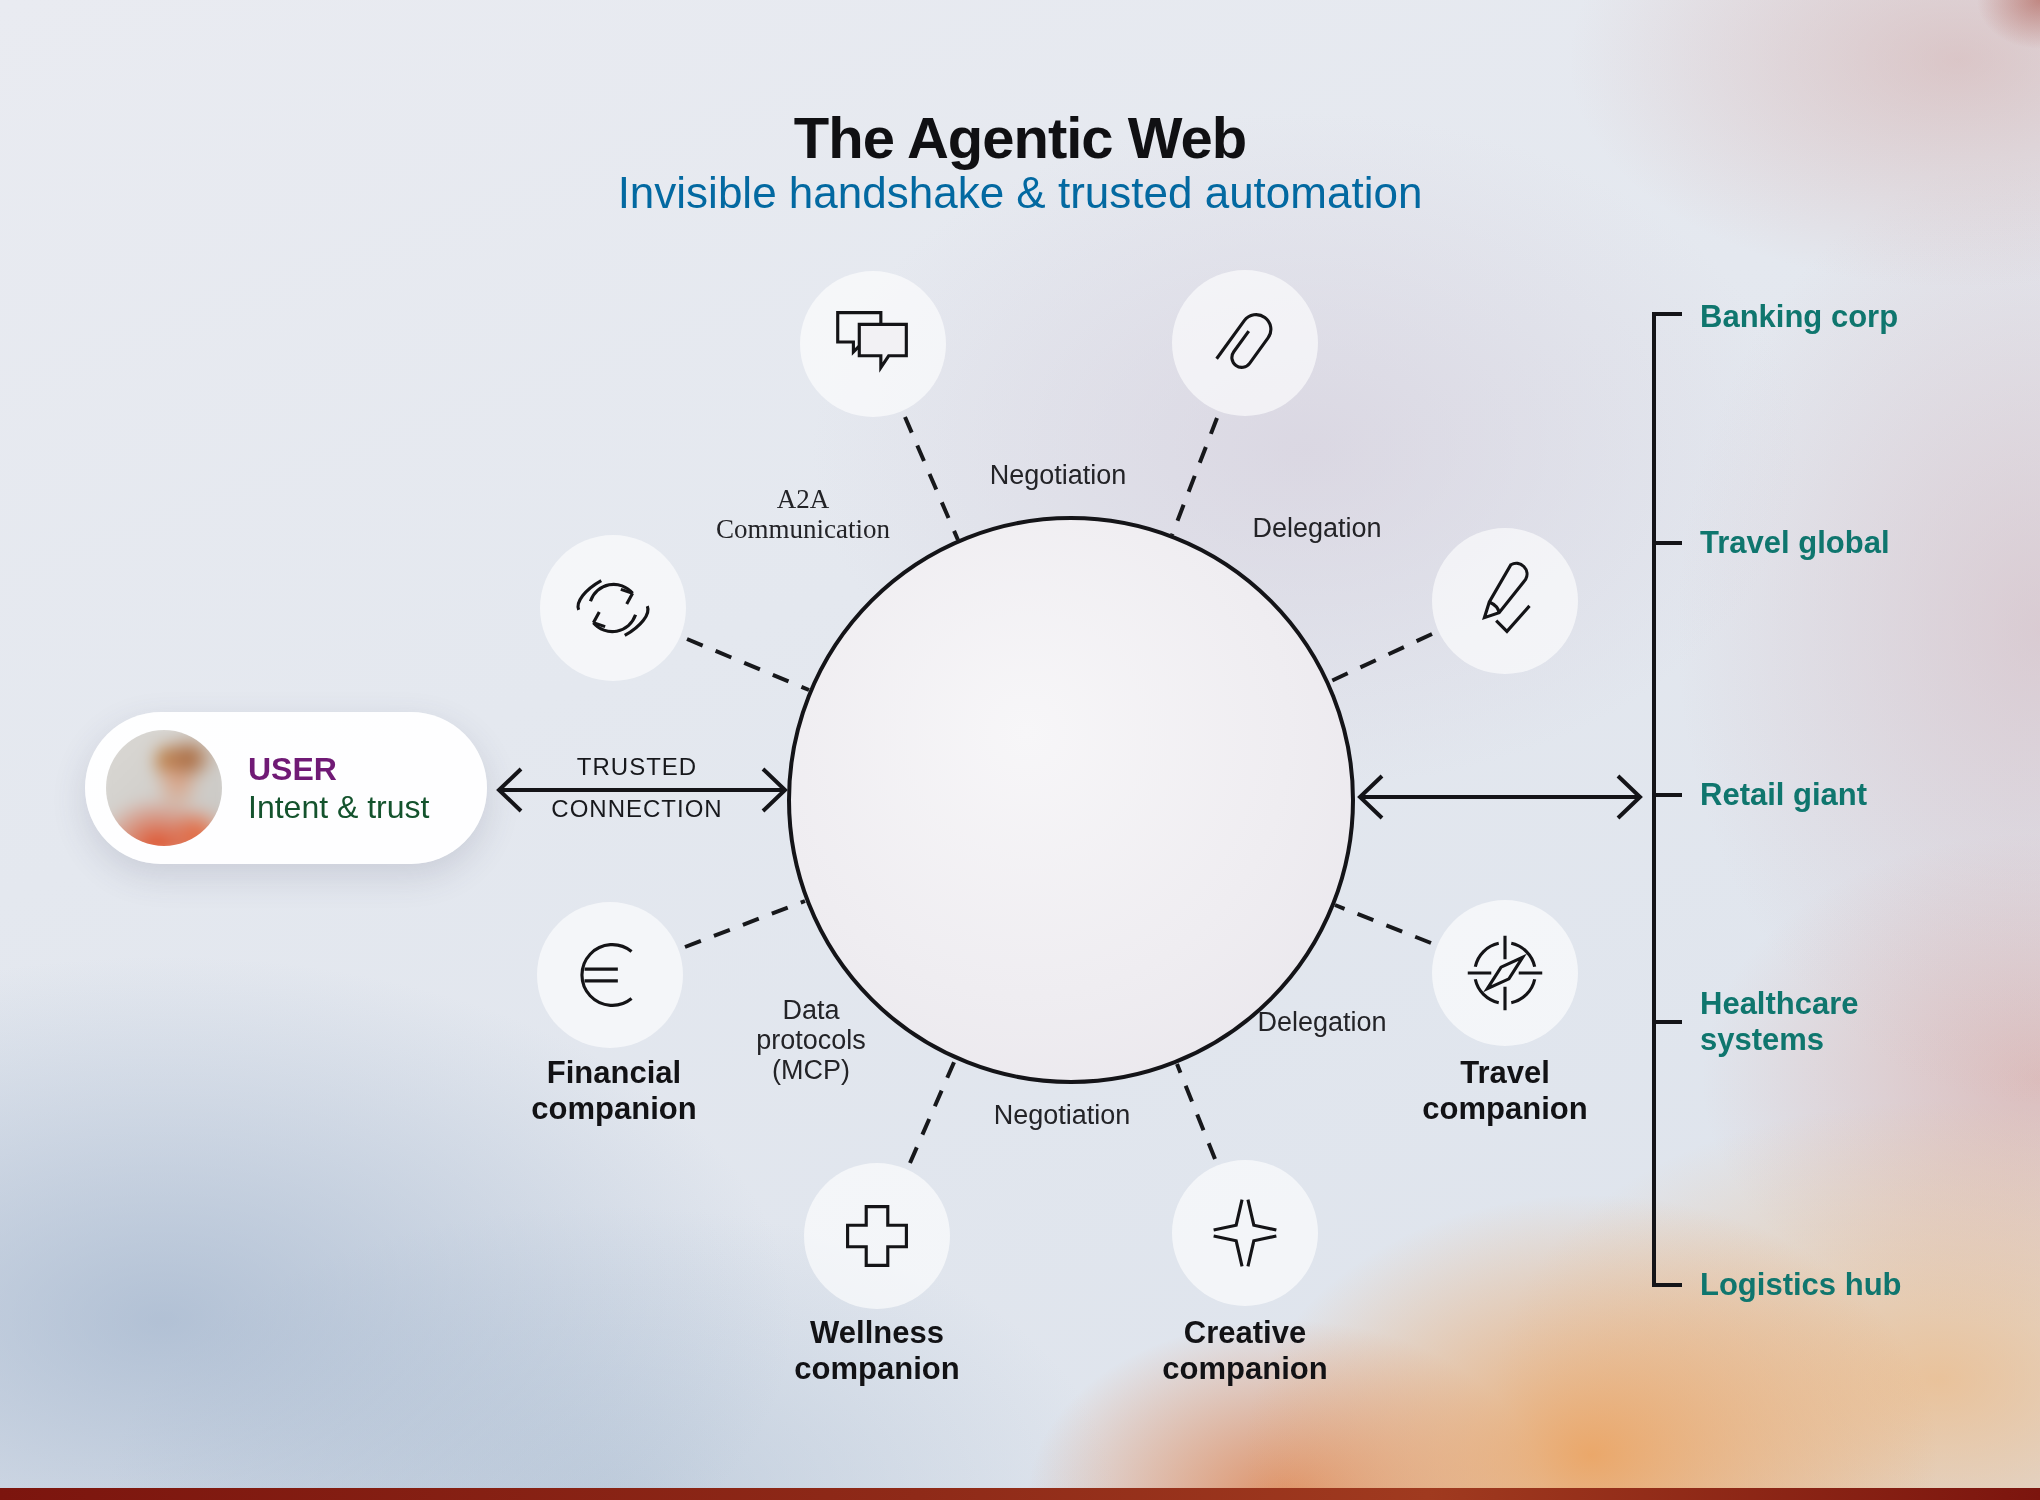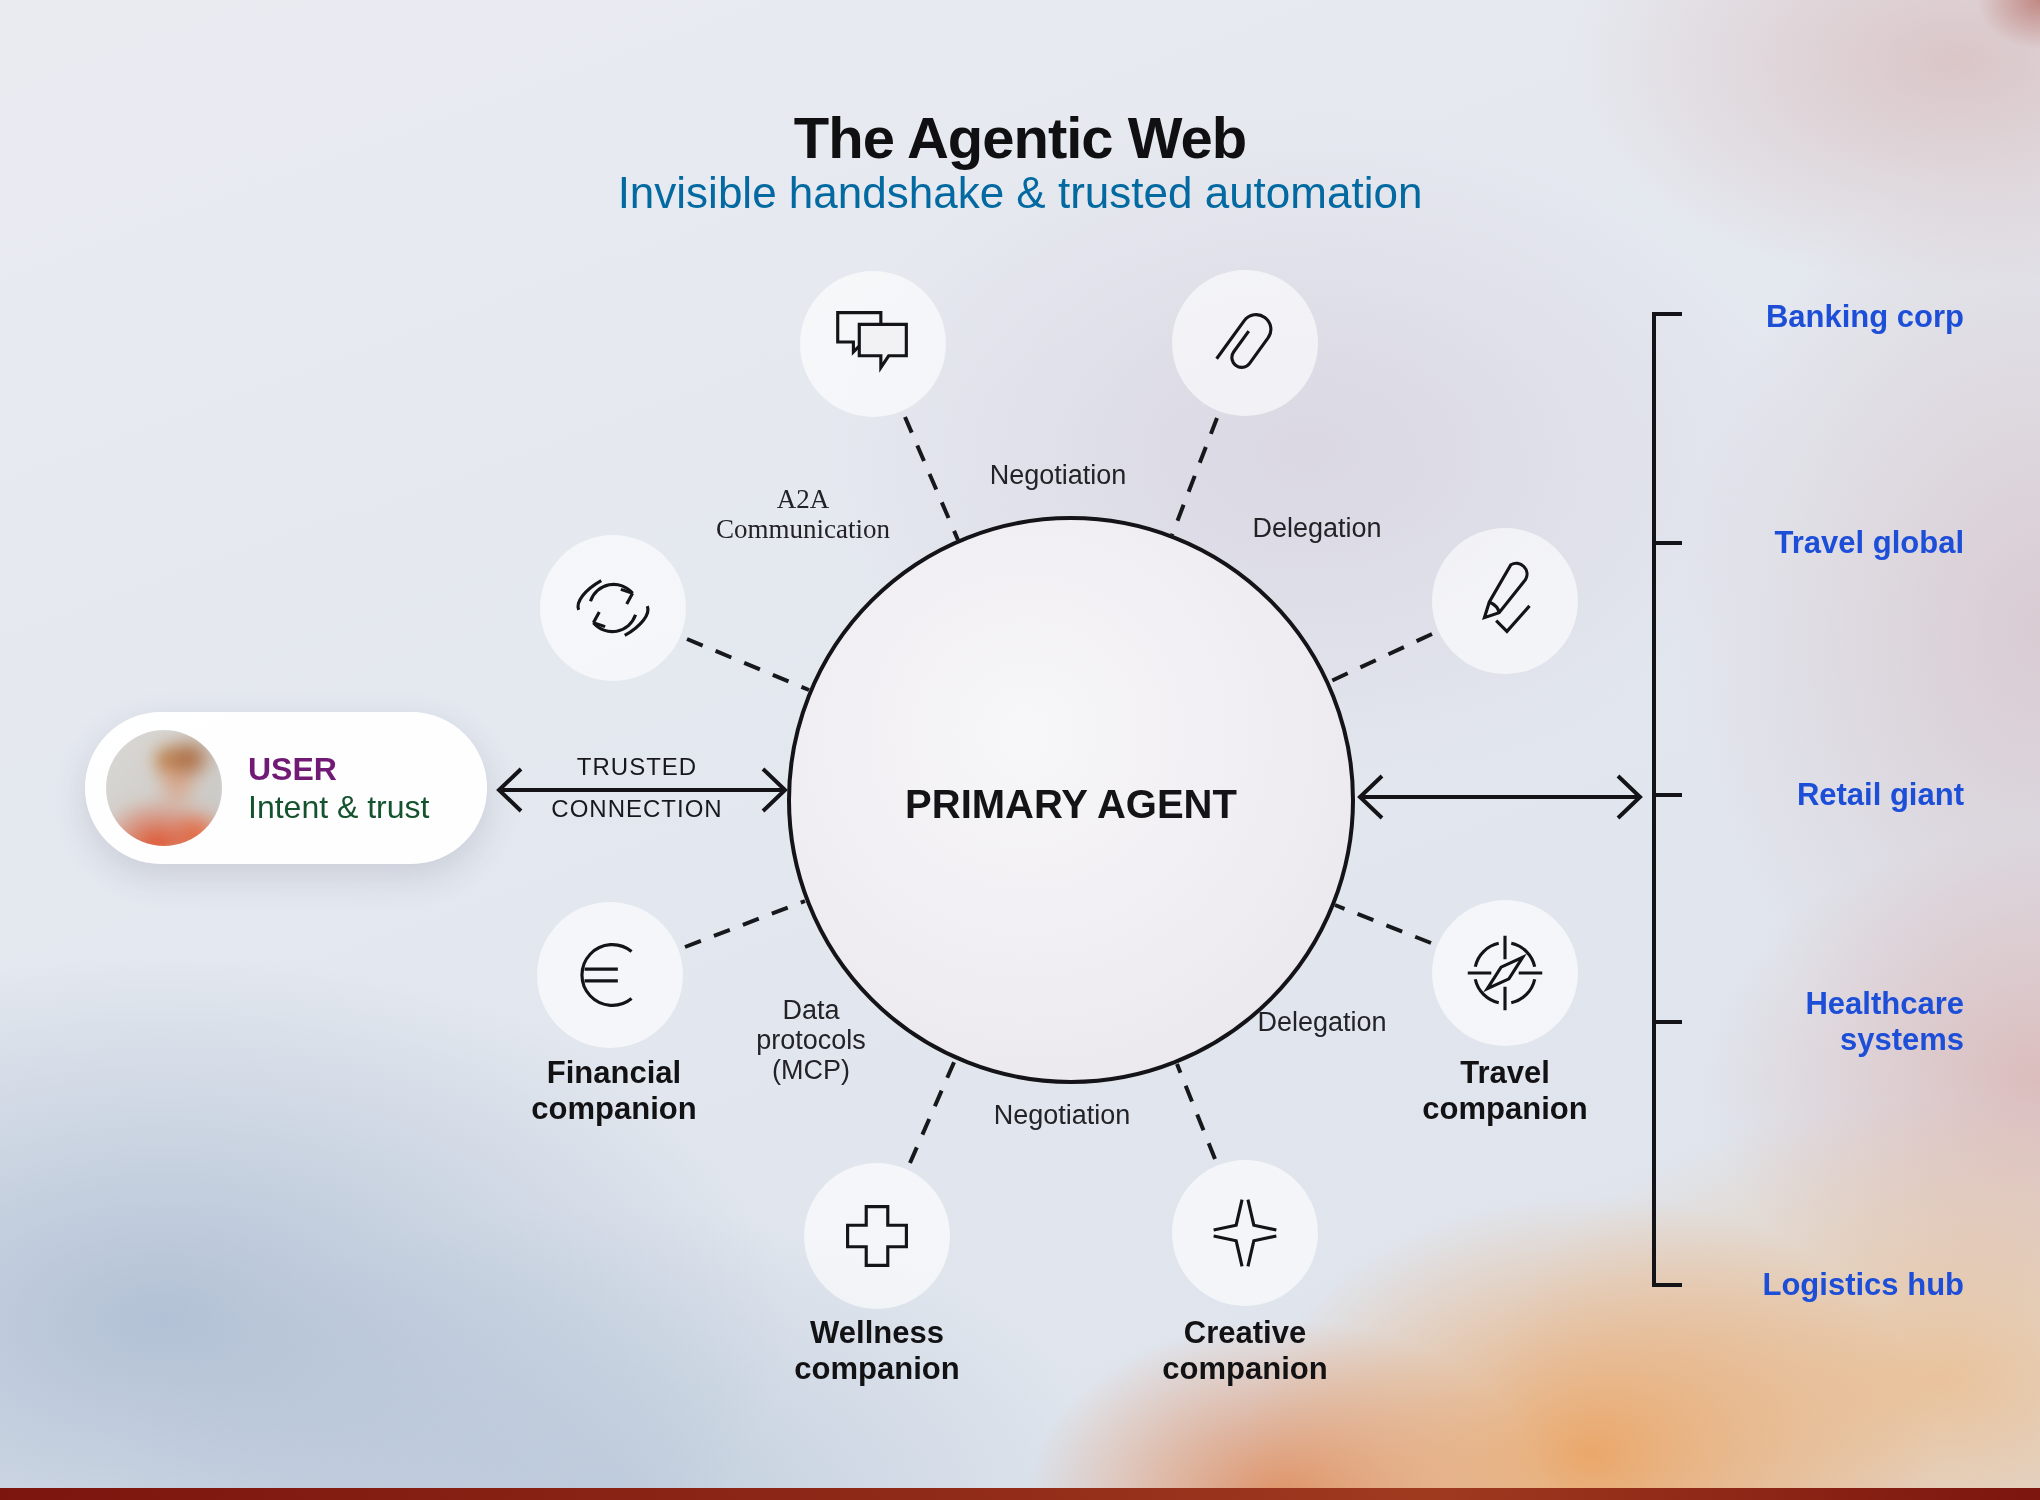--- a/index.html
+++ b/index.html
@@ -89,22 +89,22 @@
   .user-text{position:absolute;left:163px;top:38px;z-index:5;}
   .user-name{font-size:32px;font-weight:bold;line-height:38px;color:#701a75;}
   .user-tag{font-size:32px;font-weight:normal;line-height:38px;color:#14532d;}
   
   .tc-word{
     position:absolute;z-index:4;width:300px;left:487px;text-align:center;
     font-size:24px;letter-spacing:1px;color:#17181c;
   }
   
   .partner{
-    position:absolute;left:1700px;width:264px;z-index:4;text-align:right;
-    font-size:31px;line-height:36px;font-weight:bold;color:#1d4ed8;
+    position:absolute;left:1700px;width:264px;z-index:4;text-align:left;
+    font-size:31px;line-height:36px;font-weight:bold;color:#0f766e;
   }
 </style>
 </head>
 <body>
 
 <div class="stage">
   <div class="bg"></div>
   <div class="bottom-bar"></div>
 
   <div class="title">The Agentic Web</div>
@@ -133,21 +133,20 @@
         <line x1="1360" y1="797" x2="1640" y2="797"></line>
         <path d="M1382,776 L1360,797 L1382,818"></path>
         <path d="M1618,776 L1640,797 L1618,818"></path>
       </g>
 
       <path d="M1682,314 H1654 V1285 H1682 M1654,543 H1682 M1654,795 H1682 M1654,1022 H1682"></path>
     </g>
   </svg>
 
   <div class="primary">
-    <div class="pa-name">PRIMARY AGENT</div>
   </div>
 
   <div class="sat" style="left:800px;top:271px;">
     <svg viewBox="0 0 100 100">
       <path d="M14,18 H58 V48 H40 L30,58 V48 H14 Z"></path>
       <path d="M36,30 H84 V62 H66 L58,74 V62 H36 Z" fill="#f2f1f4" style="fill:#f2f1f4"></path>
     </svg>
   </div>
   <div class="sat" style="left:1172px;top:270px;">
     <svg viewBox="0 0 100 100">

